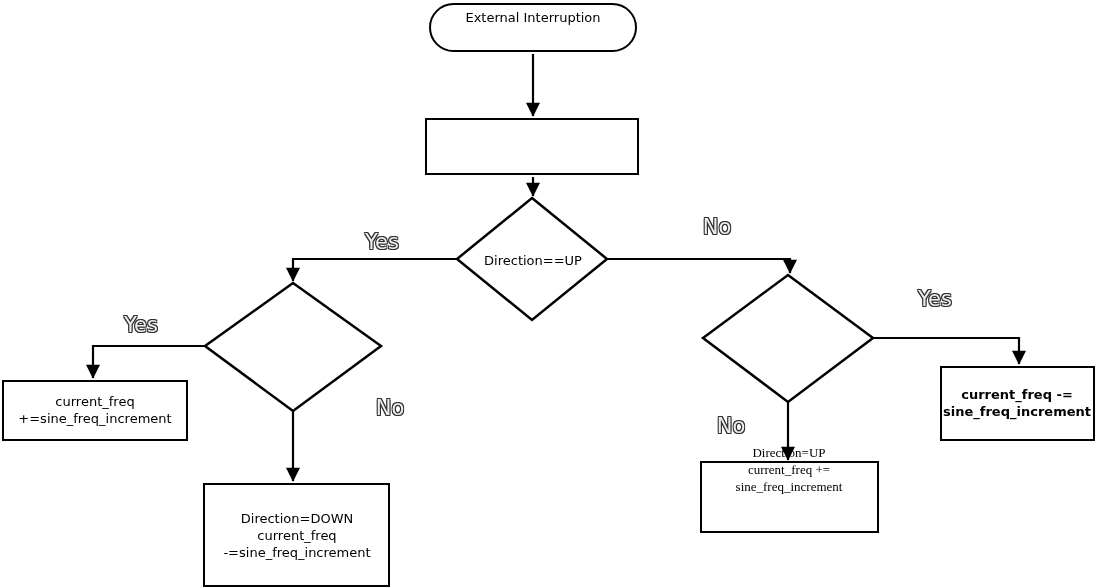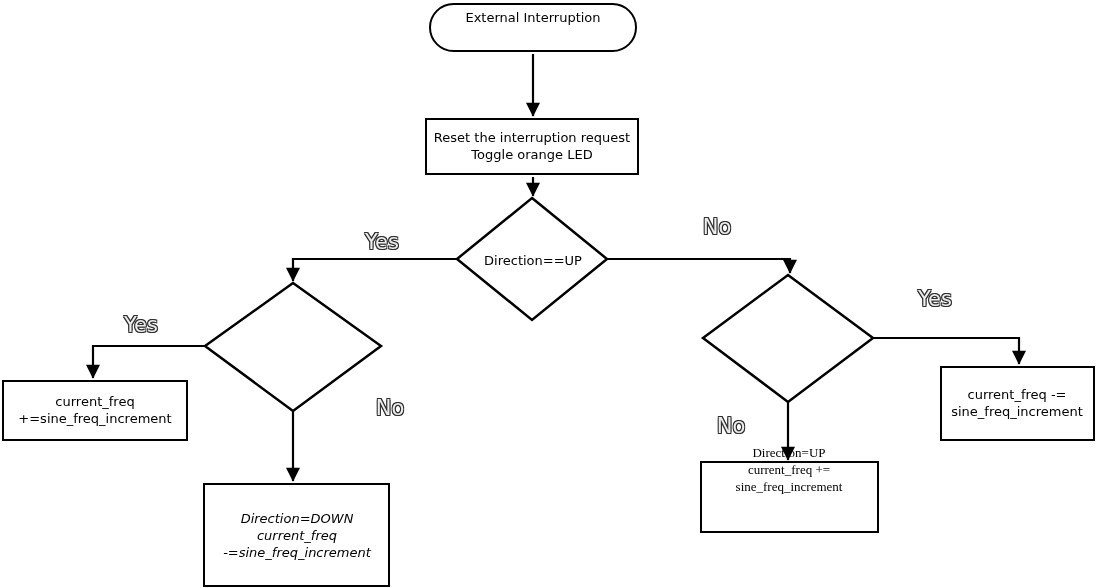--- a/index.html
+++ b/index.html
@@ -65,36 +65,34 @@
 
     <polygon points="532,198 607,259 532,320 457,259" fill="#ffffff" stroke="#000000" stroke-width="2.5"></polygon>
     <polygon points="293,283 381,346 293,411 205,346" fill="#ffffff" stroke="#000000" stroke-width="2.5"></polygon>
     <polygon points="788,275 873,338 788,402 703,338" fill="#ffffff" stroke="#000000" stroke-width="2.5"></polygon>
   </svg>
 
   <div class="node stadium" style="left:429px;top:3px;width:208px;height:49px;"></div>
   <div class="node-text" style="left:533px;top:17px;">External Interruption</div>
 
   <div class="node" style="left:425px;top:118px;width:214px;height:57px;"></div>
-  <div class="node-text" style="left:532px;top:146px;">Reset the interruption request
-Toggle orange LED</div>
 
   <div class="node-text" style="left:533px;top:260px;text-align:right;">Direction==UP</div>
 
   <div class="node" style="left:2px;top:380px;width:186px;height:61px;"></div>
   <div class="node-text" style="left:95px;top:410px;">current_freq
 +=sine_freq_increment</div>
 
   <div class="node" style="left:203px;top:483px;width:187px;height:104px;"></div>
-  <div class="node-text" style="left:297px;top:535px;font-style:italic;">Direction=DOWN
+  <div class="node-text" style="left:297px;top:535px;">Direction=DOWN
 current_freq
 -=sine_freq_increment</div>
 
   <div class="node" style="left:940px;top:366px;width:155px;height:75px;"></div>
-  <div class="node-text" style="left:1017px;top:403px;">current_freq -=
+  <div class="node-text" style="left:1017px;top:403px;font-weight:bold;">current_freq -=
 sine_freq_increment</div>
 
   <div class="node" style="left:700px;top:461px;width:179px;height:72px;"></div>
   <div class="node-text" style="left:789px;top:469px;font-family:Liberation Serif, serif;">Direction=UP
 current_freq +=
 sine_freq_increment</div>
 
   <div class="branch-label" style="left:382px;top:242px;">Yes</div>
   <div class="branch-label" style="left:717px;top:227px;">No</div>
   <div class="branch-label" style="left:141px;top:325px;">Yes</div>

